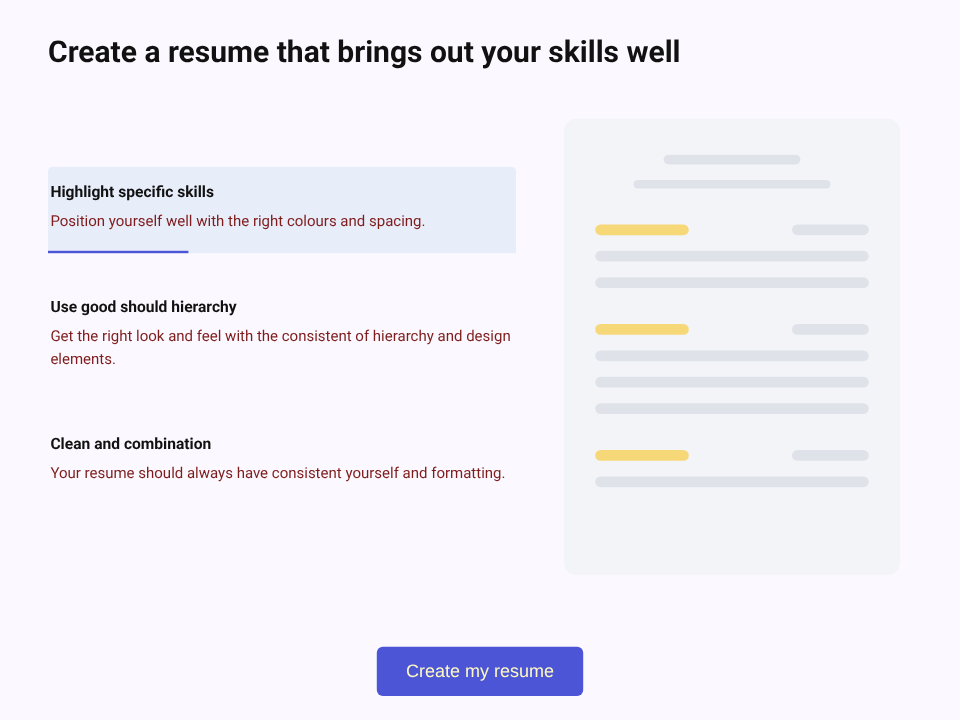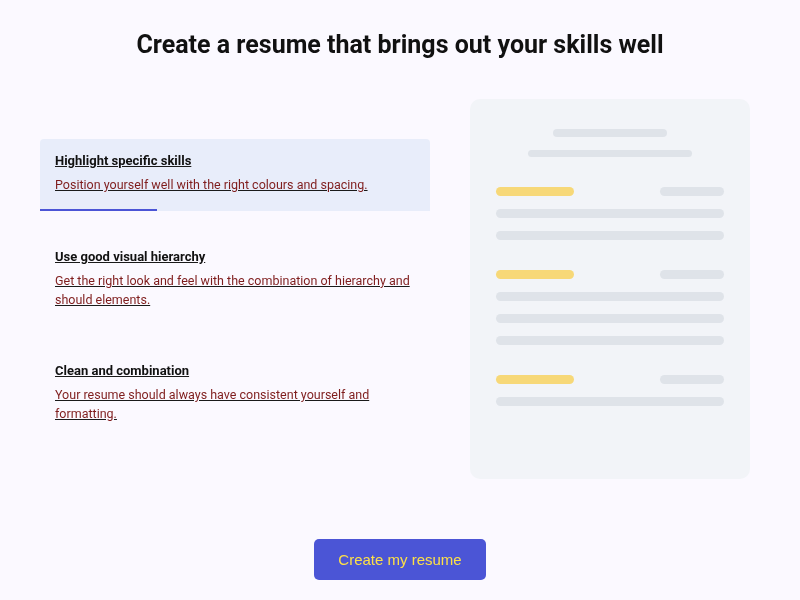--- a/index.html
+++ b/index.html
@@ -6,42 +6,41 @@
   html, body { width: 800px; height: 600px; }
   body {
     background: #fbf9ff;
     font-family: -apple-system, BlinkMacSystemFont, "Segoe UI", Roboto, sans-serif;
     color: #1a1a1a;
     padding: 30px 40px 20px;
     display: flex;
     flex-direction: column;
   }
   .heading {
-    text-align: center;
+    text-align: left;
     font-size: 25px;
     font-weight: 700;
     color: #111;
     margin-bottom: 40px;
   }
   .main {
     display: flex;
     flex: 1;
     gap: 30px;
   }
   .left {
     flex: 1;
     padding-top: 40px;
   }
   .opt {
-    padding: 14px 15px 16px;
+    padding: 14px 2px 16px;
     margin-bottom: 24px;
     border-radius: 4px 4px 0 0;
     position: relative;
     cursor: pointer;
-    text-decoration: underline;
   }
   .opt.sel {
     background: #e8edfa;
   }
   .opt .uline {
     position: absolute;
     left: 0; bottom: 0;
     height: 2px;
     width: 30%;
     background: #4b55d6;
@@ -73,21 +72,21 @@
   .bar.g { background: #dfe3e9; }
   .bar.y { background: #f7d878; }
   .row { display: flex; justify-content: space-between; }
   .footer {
     display: flex;
     justify-content: center;
     padding-top: 12px;
   }
   .cta {
     background: #4b55d6;
-    color: #fde047;
+    color: #fef9c3;
     border: none;
     padding: 12px 24px;
     font-size: 15px;
     border-radius: 5px;
     cursor: pointer;
   }
 </style>
 </head>
 <body>
 
@@ -95,22 +94,22 @@
 
 <div class="main">
 
   <div class="left">
     <div class="opt sel">
       <div class="opt-title">Highlight specific skills</div>
       <div class="opt-desc">Position yourself well with the right colours and spacing.</div>
       <div class="uline"></div>
     </div>
     <div class="opt">
-      <div class="opt-title">Use good visual hierarchy</div>
-      <div class="opt-desc">Get the right look and feel with the combination of hierarchy and should elements.</div>
+      <div class="opt-title">Use good should hierarchy</div>
+      <div class="opt-desc">Get the right look and feel with the consistent of hierarchy and design elements.</div>
     </div>
     <div class="opt">
       <div class="opt-title">Clean and combination</div>
       <div class="opt-desc">Your resume should always have consistent yourself and formatting.</div>
     </div>
   </div>
 
   <div class="right">
     <div class="doc">
       <div class="bar g" style="width:50%;margin-left:auto;margin-right:auto;height:8px;"></div>

